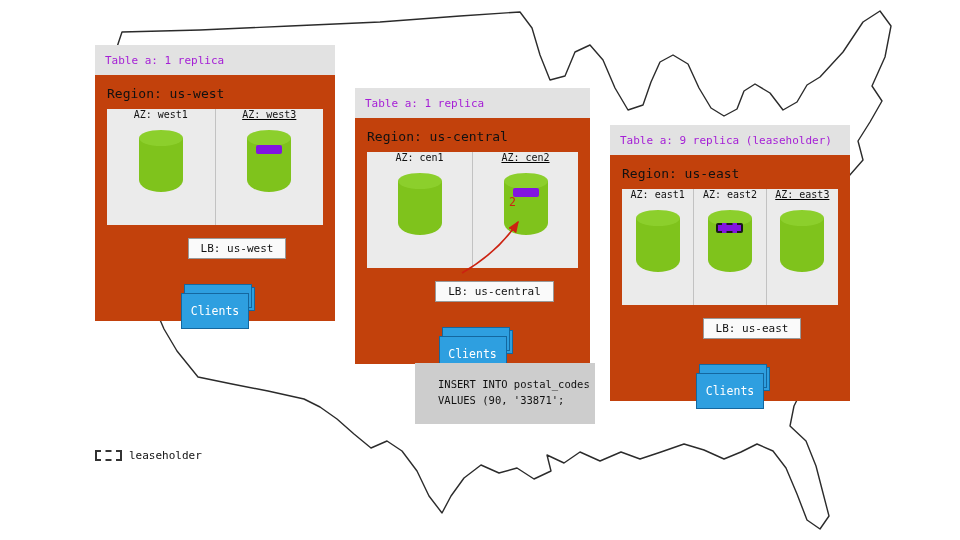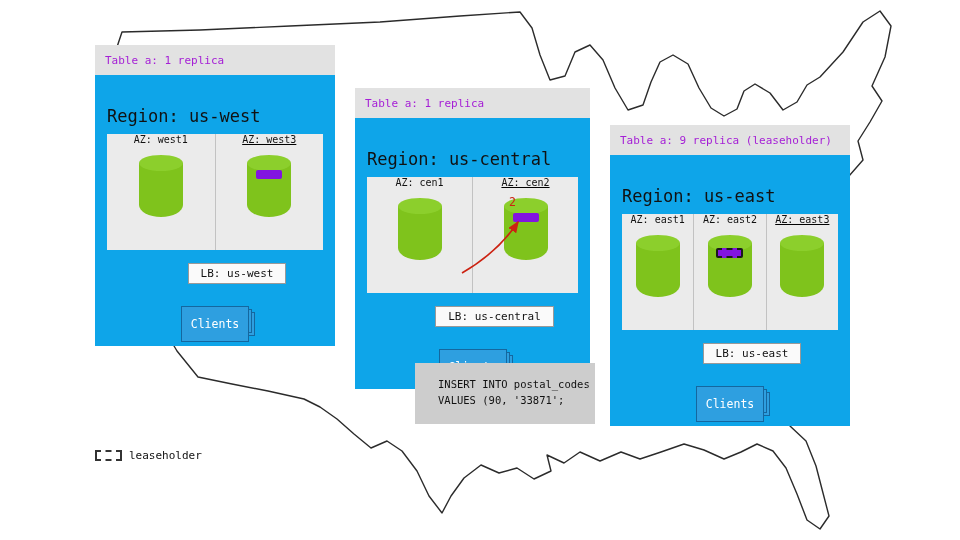--- a/index.html
+++ b/index.html
@@ -9,27 +9,27 @@
     position: relative;
     background: #ffffff;
     font-family: "DejaVu Sans Mono", "Liberation Mono", monospace;
     overflow: hidden;
   }
 
   
   #map-layer { position: absolute; left: 0; top: 0; z-index: 0; }
 
   
-  .panel { position: absolute; background: #0ea5e9; z-index: 1; padding-bottom: 16px; }
+  .panel { position: absolute; background: #c2410c; z-index: 1; padding-bottom: 16px; }
   .panel-title {
     height: 30px; background: #e2e2e2;
     display: flex; align-items: center;
     padding: 0 10px; color: #a51fd6; font-size: 11px; white-space: nowrap;
   }
-  .region-label { padding: 11px 12px 8px 12px; font-size: 17px; color: #111; margin-top: 20px; }
+  .region-label { padding: 11px 12px 8px 12px; font-size: 13px; color: #111; }
   .az-box { margin: 0 12px; background: #ebebeb; display: flex; height: 116px; }
   .az-col { flex: 1; display: flex; flex-direction: column; align-items: center; border-right: 1px solid #c2c2c2; }
   .az-col:last-child { border-right: none; text-decoration: underline; }
   .az-label { font-size: 10px; color: #111; padding-top: 0; white-space: nowrap; }
 
   .cylinder { position: relative; width: 44px; height: 62px; margin-top: 10px; }
   .cyl-body {
     position: absolute; left: 0; right: 0; top: 8px; bottom: 0;
     background: #7fc31c;
     border-radius: 0 0 50% 50% / 0 0 12px 12px;
@@ -53,21 +53,21 @@
     font-size: 11px; color: #111; padding: 3px 12px; white-space: nowrap; margin-left: 44px;
   }
 
   .clients-wrap { display: flex; justify-content: center; margin-top: 22px; }
   .clients-stack { position: relative; width: 68px; height: 24px; }
   .clients-layer { position: absolute; left: 0; top: 0; width: 68px; height: 24px;
     background: #2e9fe0; border: 1px solid #14679f; }
   .clients-layer.l2 { transform: translate(6px, 6px); }
   .clients-layer.l1 { transform: translate(3px, 3px); }
   .clients-btn {
-    position: absolute; left: 0; top: 0; width: 68px; height: 36px;
+    position: absolute; left: 0; top: 12px; width: 68px; height: 36px;
     background: #2e9fe0; border: 1px solid #14679f;
     color: #ffffff; font-size: 11.5px;
     display: flex; align-items: center; justify-content: center;
   }
 
   
   .query-box {
     position: absolute; left: 415px; top: 363px; width: 180px; height: 61px;
     background: #cdcdcd; z-index: 1;
     padding: 13px 0 0 23px;

